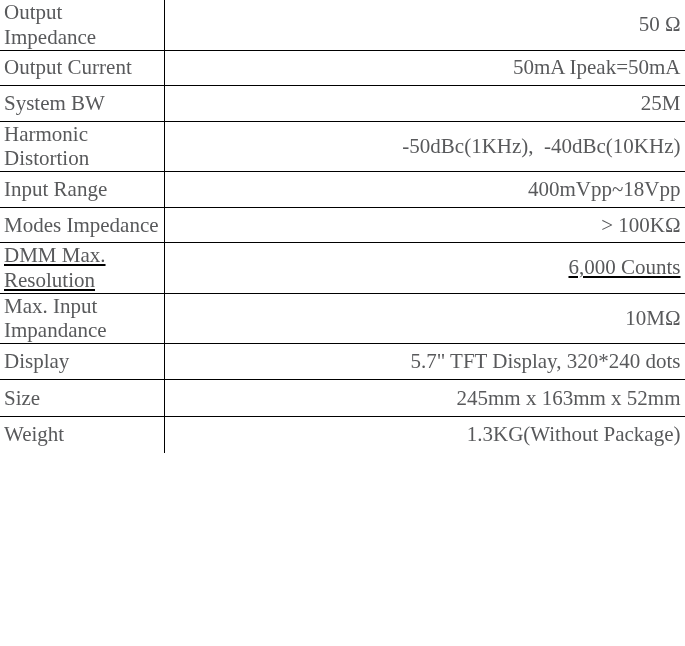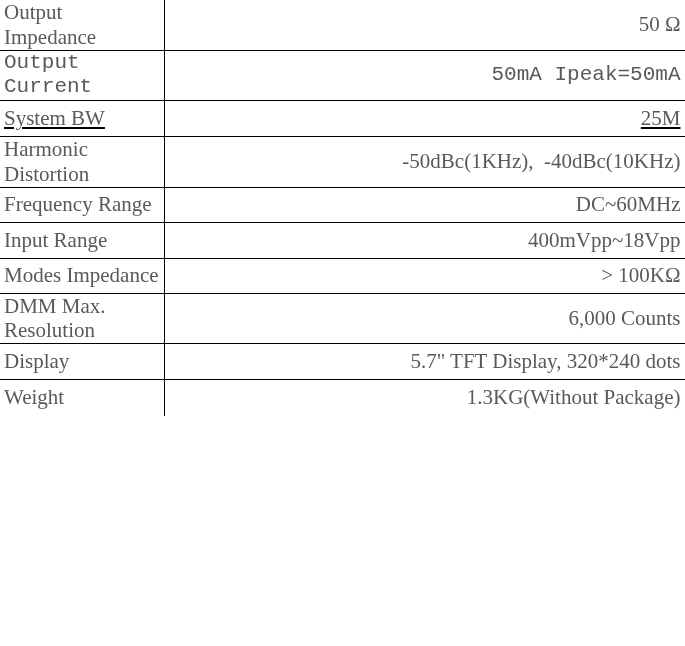--- a/index.html
+++ b/index.html
@@ -60,50 +60,55 @@
 <table class="spec-table">
   <colgroup>
     <col class="col-param">
     <col class="col-value">
   </colgroup>
   <tbody>
       <tr style="height: 34px;">
         <td class="param">Output Impedance</td>
         <td class="value">50 Ω</td>
       </tr>
-      <tr style="height: 35px; font-family: Liberation Mono, monospace;">
+      <tr style="height: 35px;">
         <td class="param">Output Current</td>
         <td class="value">50mA Ipeak=50mA</td>
       </tr>
-      <tr style="height: 36px; text-decoration: underline;">
+      <tr style="height: 36px;">
         <td class="param">System BW</td>
         <td class="value">25M</td>
       </tr>
       <tr style="height: 37px;">
         <td class="param">Harmonic Distortion</td>
         <td class="value">-50dBc(1KHz),  -40dBc(10KHz)</td>
-      </tr>
-      <tr style="height: 35px;">
-        <td class="param">Frequency Range</td>
-        <td class="value">DC~60MHz</td>
       </tr>
       <tr style="height: 36px;">
         <td class="param">Input Range</td>
         <td class="value">400mVpp~18Vpp</td>
       </tr>
       <tr style="height: 35px;">
         <td class="param">Modes Impedance</td>
         <td class="value">&gt; 100KΩ</td>
       </tr>
-      <tr style="height: 35px;">
+      <tr style="height: 35px; text-decoration: underline;">
         <td class="param">DMM Max. Resolution</td>
         <td class="value">6,000 Counts</td>
+      </tr>
+      <tr style="height: 44px;">
+        <td class="param">Max. Input
+Impandance</td>
+        <td class="value">10MΩ</td>
       </tr>
       <tr style="height: 36px;">
         <td class="param">Display</td>
         <td class="value">5.7" TFT Display, 320*240 dots</td>
+      </tr>
+      <tr style="height: 37px;">
+        <td class="param">Size</td>
+        <td class="value">245mm x 163mm x 52mm</td>
       </tr>
       <tr class="last-row" style="height: 36px;">
         <td class="param">Weight</td>
         <td class="value">1.3KG(Without Package)</td>
       </tr>
     </tbody>
 </table>
 
 </body></html>

